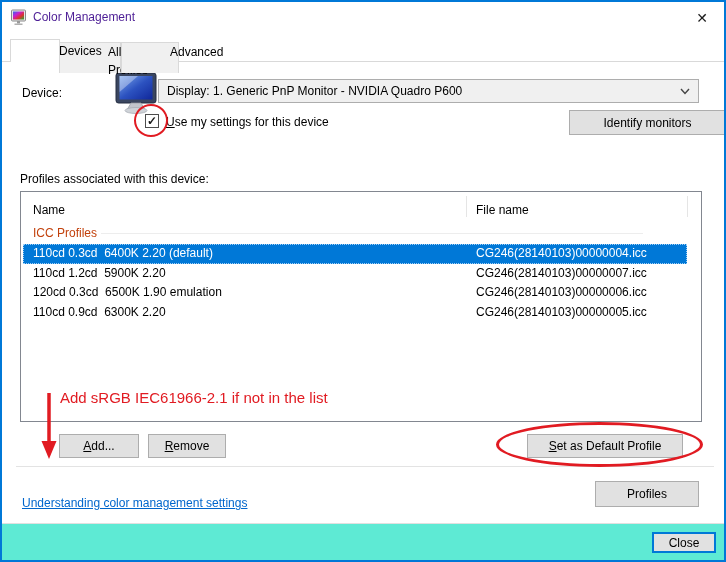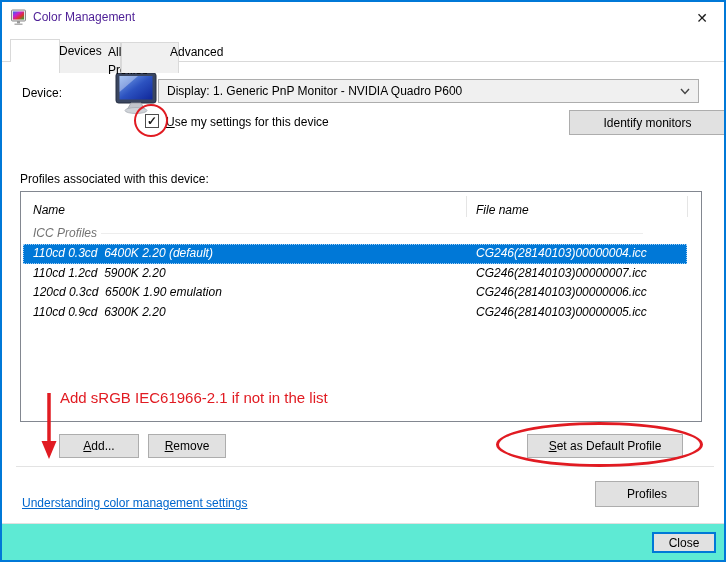--- a/index.html
+++ b/index.html
@@ -51,27 +51,27 @@
     background:#e1e1e1; border:1px solid #adadad; color:#000;
     font-family:"Liberation Sans", sans-serif; font-size:12px;
     display:flex; align-items:center; justify-content:center; cursor:default;
   }
   .identify-btn { position:absolute; left:540px; top:108px; width:157px; height:25px;margin-left:27px; }
 
   
   .profiles-label { position:absolute; left:18px; top:170px; }
   .listview {
     position:absolute; left:18px; top:189px; width:682px; height:231px;
-    background:#fff; border:1px solid #828790;font-style:italic;
+    background:#fff; border:1px solid #828790;
   }
   .lv-header-name { position:absolute; left:12px; top:11px; }
   .lv-header-file { position:absolute; left:455px; top:11px; }
   .lv-divider { position:absolute; top:4px; width:1px; height:21px; background:#e5e5e5; }
   .lv-div1 { left:445px; } .lv-div2 { left:666px; }
-  .lv-group { position:absolute; left:12px; top:34px; color:#737373; }
+  .lv-group { position:absolute; left:12px; top:34px; color:#c2410c; }
   .lv-group-line { position:absolute; left:80px; top:41px; width:542px; height:1px; background:#ededed; }
   .lv-rows { position:absolute; left:0; top:52px; right:0; }
   .lv-row { position:relative; height:19.5px; line-height:19px; }
   .lv-name { position:absolute; left:12px; white-space:pre; }
   .lv-file { position:absolute; left:455px; white-space:pre; }
   .lv-row.selected { background:#0078d7; color:#fff; margin:0 14px 0 2px; outline:1px dotted #9fcef5; outline-offset:-1px; }
   .lv-row.selected .lv-name { left:10px; }
   .lv-row.selected .lv-file { left:453px; }
 
   

